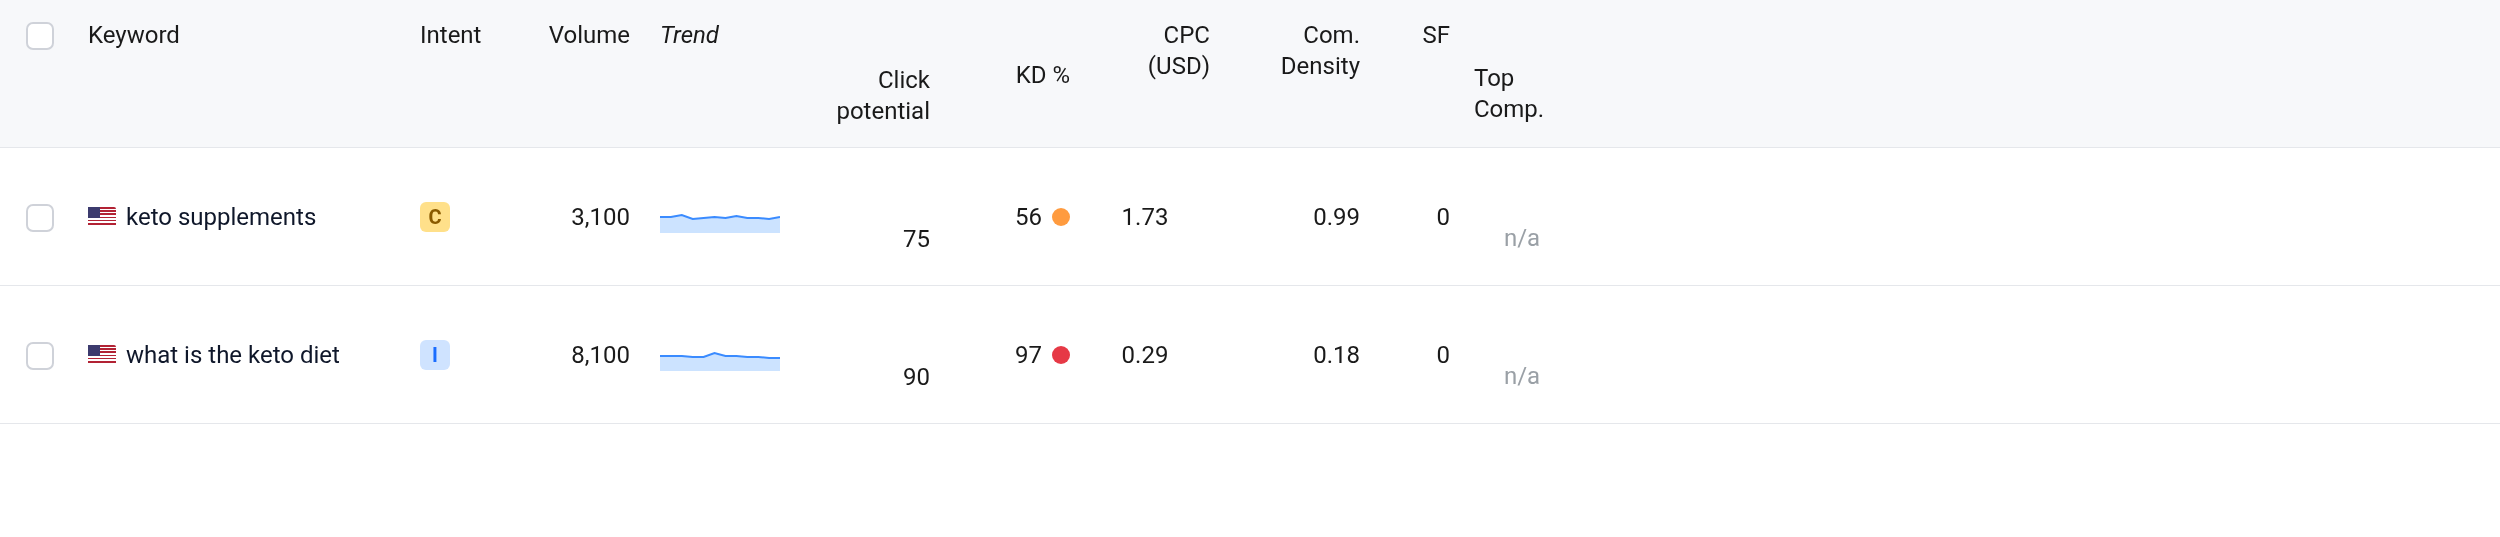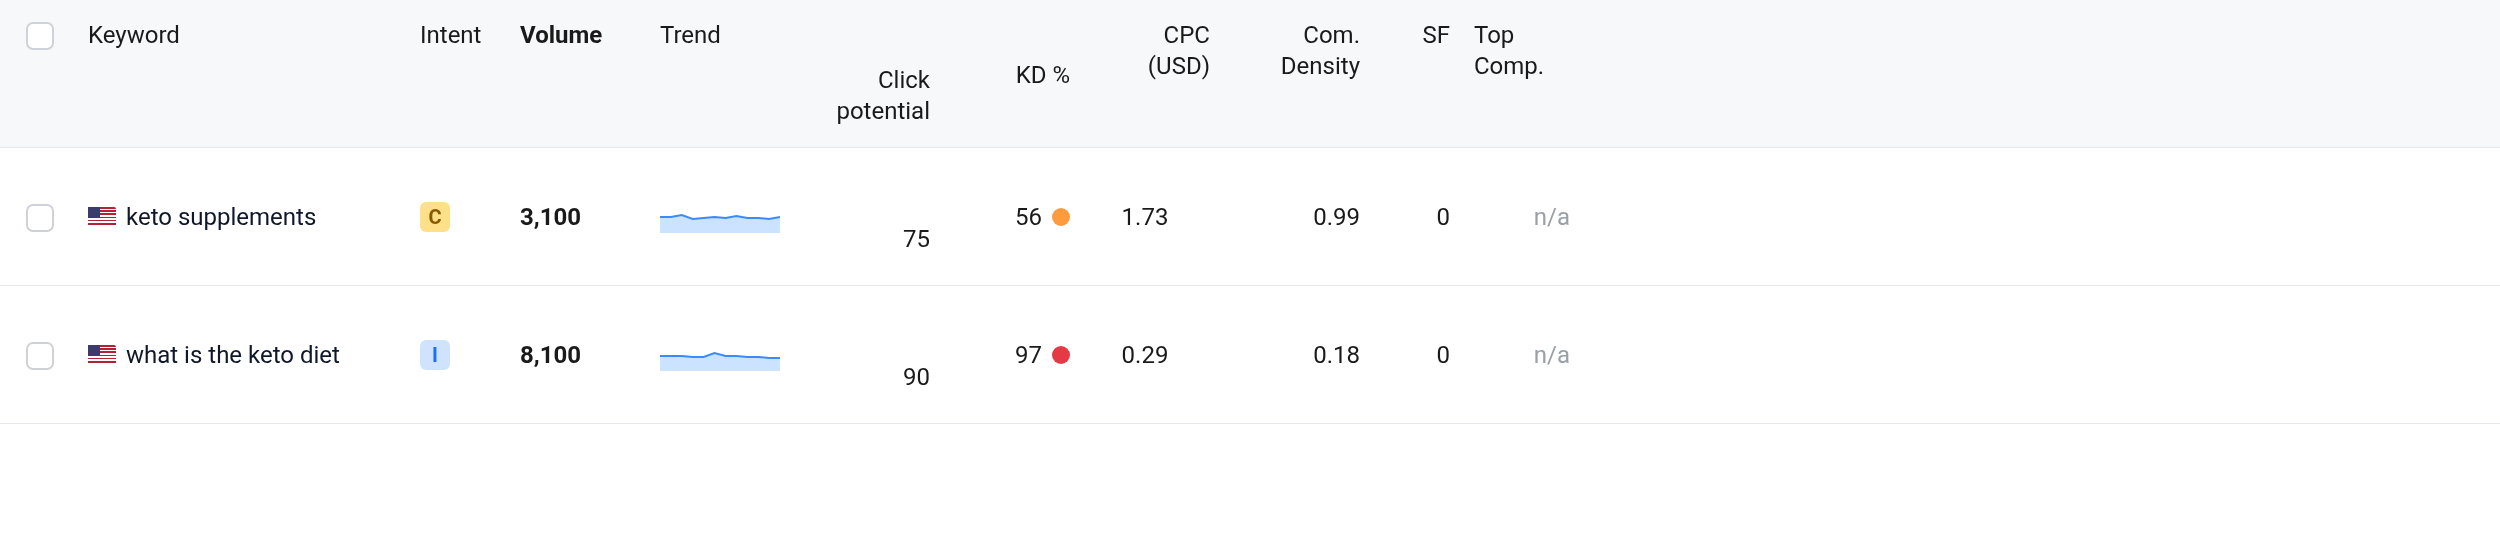--- a/index.html
+++ b/index.html
@@ -20,28 +20,28 @@
     .data-row {
       display: flex;
       align-items: center;
       background: #fff;
       border-bottom: 1px solid #e5e7eb;
       padding: 32px 0;
     }
     .col-checkbox { width: 80px; display: flex; justify-content: center; align-items: center; padding-top: 2px; }
     .col-keyword  { width: 340px; text-align: right; padding-left: 8px; display: flex; align-items: center; gap: 10px; }
     .col-intent   { width: 100px; text-align: left; padding-right: 10px; }
-    .col-volume   { width: 120px; padding-right: 10px; font-weight: bold; }
-    .col-trend    { width: 150px; text-align: left; padding-left: 20px; display:flex; align-items:center; }
+    .col-volume   { width: 120px; text-align: right; padding-right: 10px; }
+    .col-trend    { width: 150px; text-align: left; padding-left: 20px; display:flex; align-items:center;font-style:italic; }
     .col-click    { width: 150px; text-align: right; padding-right: 10px; margin-top: 45px; }
     .col-kd       { width: 140px; text-align: right; padding-right: 10px; display:flex; align-items:center; justify-content:flex-end; gap:10px; }
     .col-cpc      { width: 140px; text-align: center; padding-right: 10px; }
     .col-density  { width: 150px; text-align: right; padding-right: 10px; }
     .col-sf       { width: 90px;  text-align: right; padding-right: 10px; }
-    .col-top      { width: 110px; text-align: right;  padding-left: 14px; }
+    .col-top      { width: 110px; text-align: center;  padding-left: 14px; margin-top: 43px; }
 
     .header-row > div {
       color: #1a1a1a;
       font-size: 24px;
       line-height: 1.3;
     }
     .header-two-line { display:flex; flex-direction:column; align-items:flex-end; }
     .header-two-line.left { align-items:flex-start; }
 
     .checkbox {

